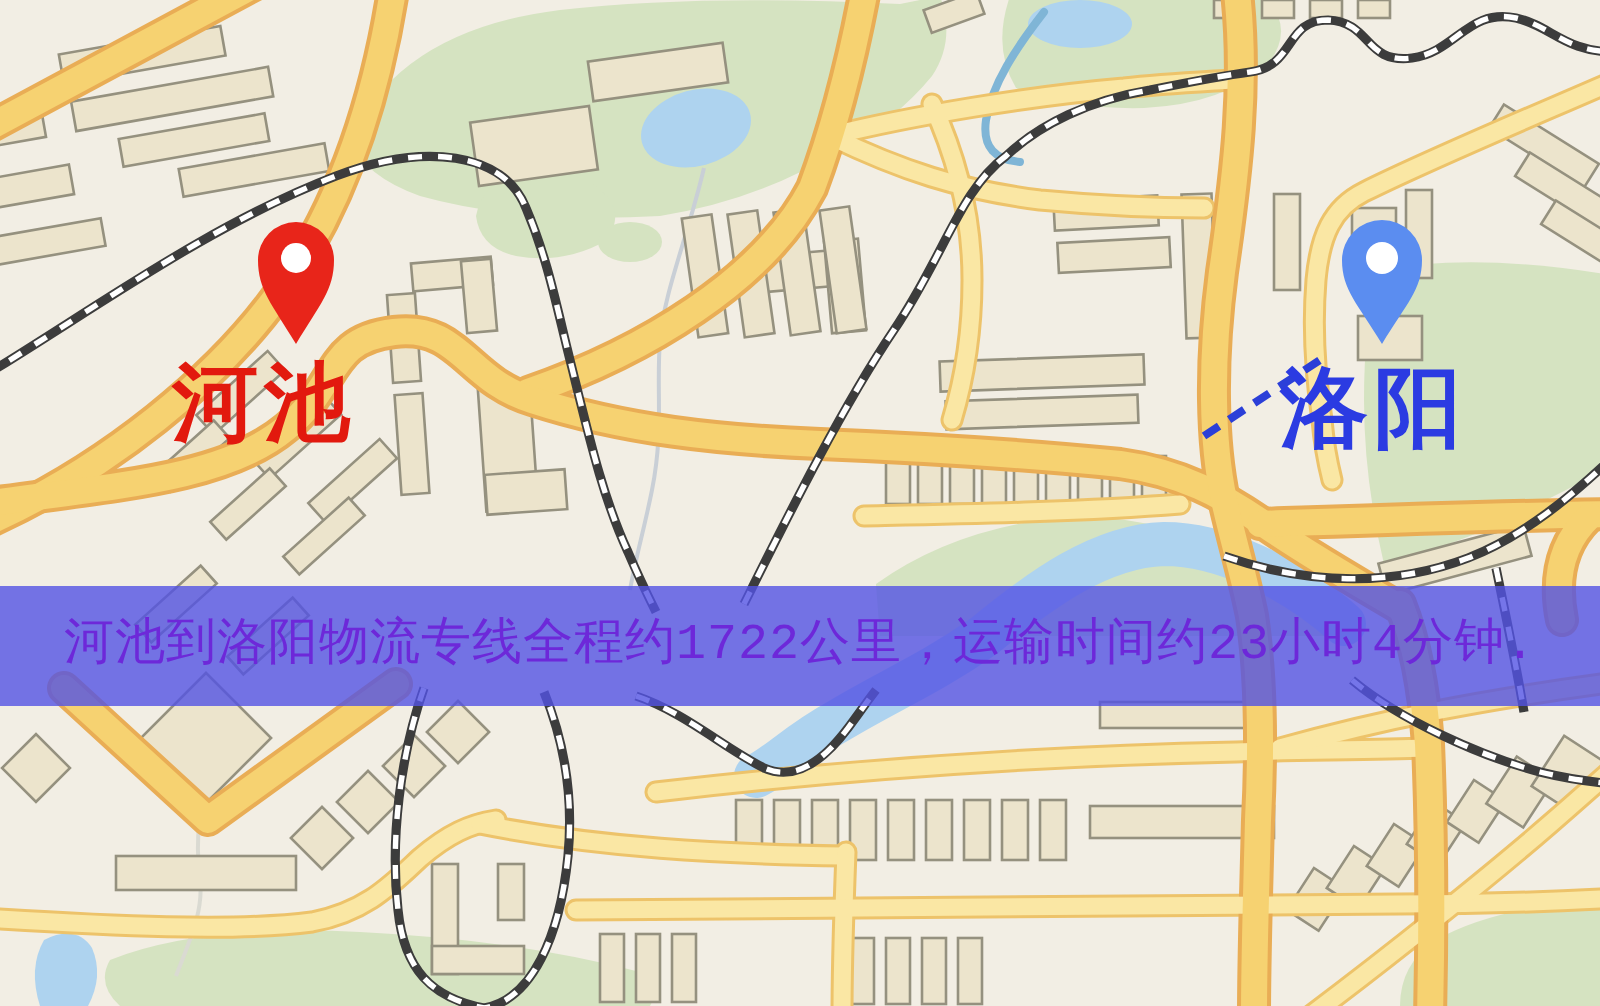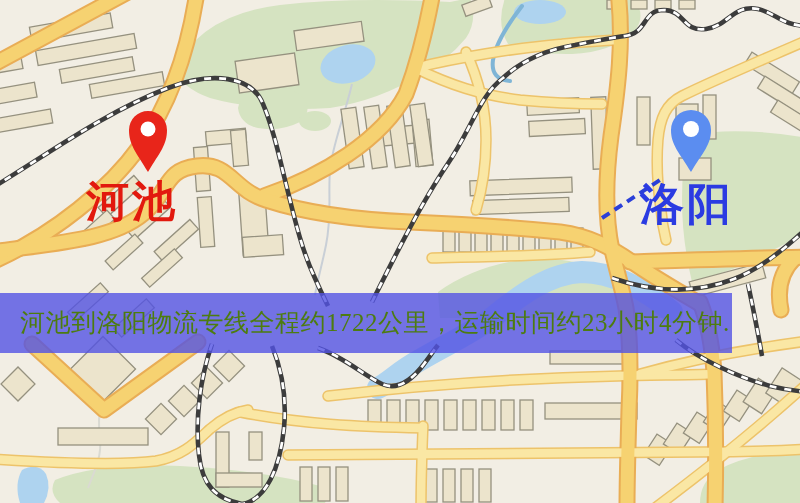--- a/index.html
+++ b/index.html
@@ -1,37 +1,37 @@
 <!DOCTYPE html>
 <html><head>
 <meta charset="utf-8">
 <style>
   html,body{margin:0;padding:0;background:#ddd;}
   .stage{position:relative;width:800px;height:503px;overflow:hidden;
-         font-family:Liberation Serif, serif;background:#f2eee4;}
+         font-family:Liberation Mono, monospace;background:#f2eee4;}
   .stage svg.map{position:absolute;left:0;top:0;}
   
   .rcM{fill:none;stroke:#e9ad55;stroke-width:17;stroke-linecap:round;stroke-linejoin:round;}
   .rfM{fill:none;stroke:#f6d271;stroke-width:13;stroke-linecap:round;stroke-linejoin:round;}
   .rcm{fill:none;stroke:#edc36a;stroke-width:11.5;stroke-linecap:round;stroke-linejoin:round;}
   .rfm{fill:none;stroke:#fae7a4;stroke-width:8.5;stroke-linecap:round;stroke-linejoin:round;}
   
   .rwb{fill:none;stroke:#3c3c3c;stroke-width:4.6;stroke-linecap:butt;}
   .rww{fill:none;stroke:#ffffff;stroke-width:2.7;stroke-dasharray:7 8;}
   
   .bld rect{fill:#ece4cc;stroke:#95917f;stroke-width:1.3;}
   .water{fill:#aed3ef;}
   .riverline{fill:none;stroke:#aed3ef;stroke-width:22;stroke-linecap:round;}
   .stream{fill:none;stroke:#c9cfd6;stroke-width:2;}
   .stream2{fill:none;stroke:#dadad2;stroke-width:2;}
   .stream3{fill:none;stroke:#7fb5d6;stroke-width:4;stroke-linecap:round;}
   .metro{fill:none;stroke:#2b3fd8;stroke-width:4;stroke-dasharray:9 6;}
-  .banner{position:absolute;left:0;top:293px;width:732px;height:60px;box-sizing:border-box;
-          background:rgba(82,82,228,0.80);color:#4d7c0f;font-size:25px;line-height:60px;
-          padding-left:20px;white-space:nowrap;letter-spacing:0.5px;}
+  .banner{position:absolute;left:0;top:293px;width:800px;height:60px;box-sizing:border-box;
+          background:rgba(82,82,228,0.80);color:#6d28d9;font-size:25px;line-height:60px;
+          padding-left:32px;white-space:nowrap;letter-spacing:0.5px;}
   .lbl{font-weight:bold;letter-spacing:3px;}
 </style>
 </head>
 <body>
 
 <div class="stage">
 
   <svg class="map" width="800" height="503" viewBox="0 0 800 503">
 
     <rect x="-2" y="-2" width="804" height="507" fill="#f2eee4"></rect>

